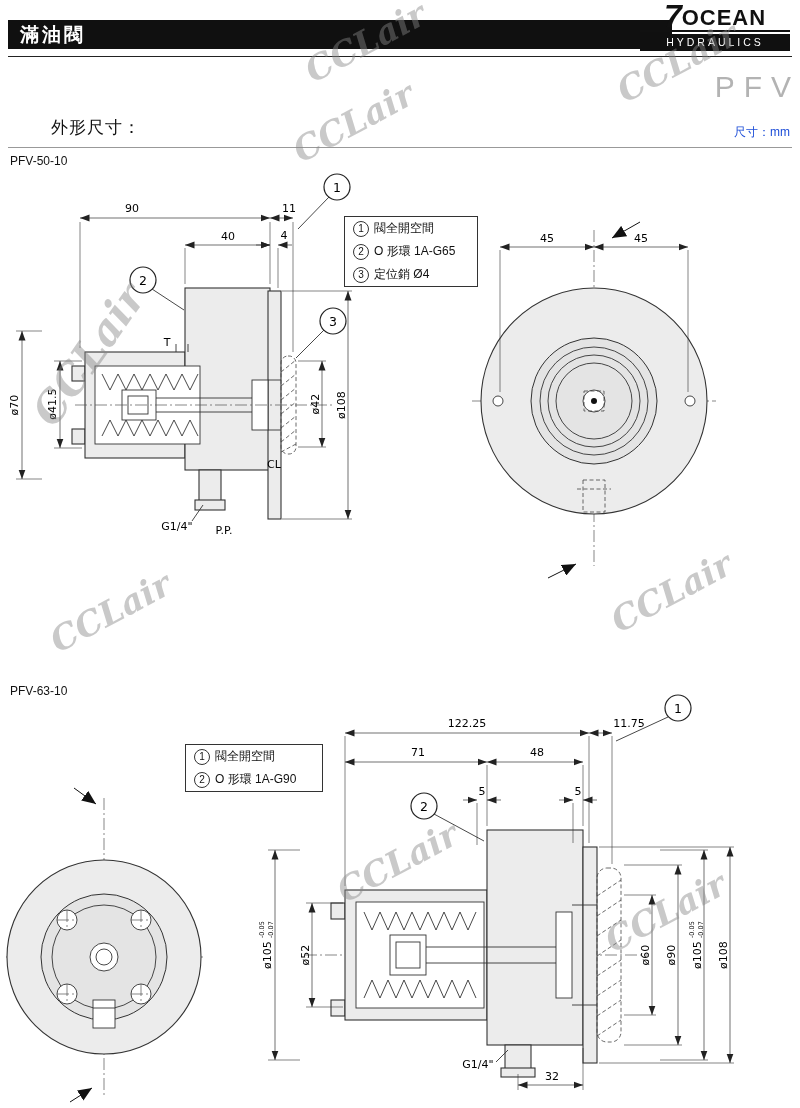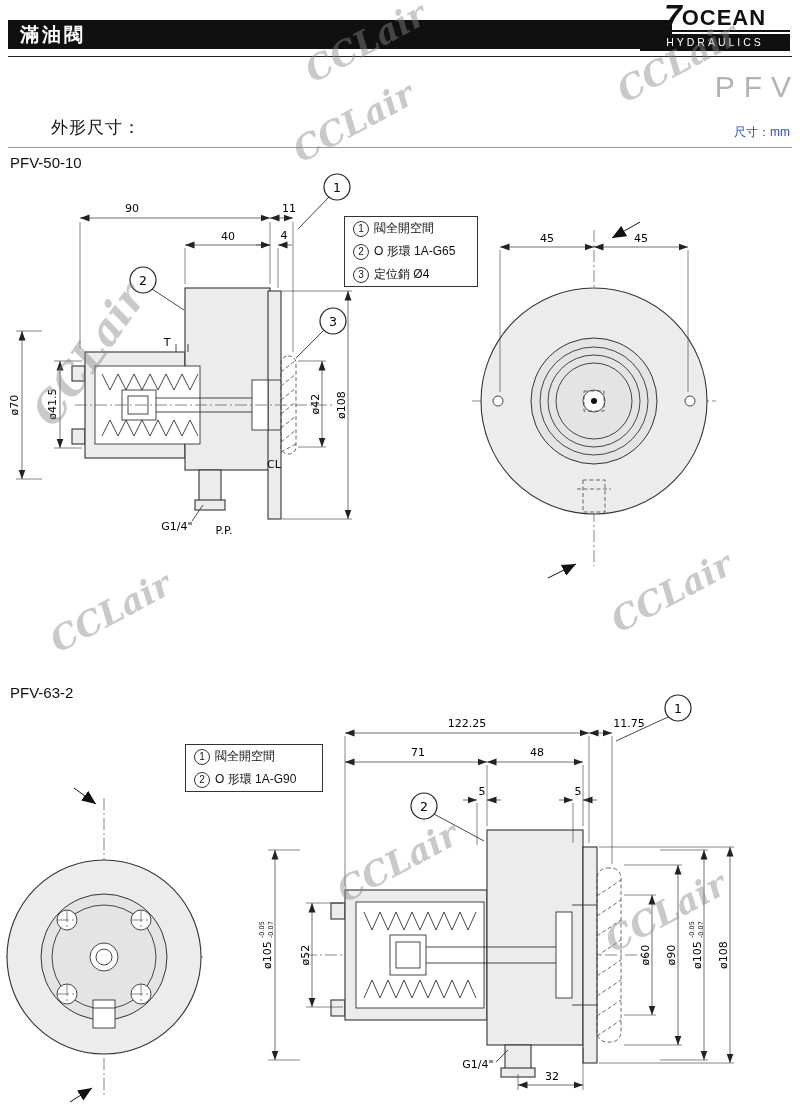--- a/index.html
+++ b/index.html
@@ -14,21 +14,21 @@
   .logo{position:absolute;right:10px;top:3px;width:150px;text-align:center;}
   .logo-top{display:flex;align-items:flex-end;justify-content:center;border-bottom:2px solid #111;padding-bottom:1px;}
   .logo-seven{font-size:32px;font-weight:bold;font-style:italic;line-height:26px;}
   .logo-name{font-size:22px;font-weight:bold;letter-spacing:1px;line-height:22px;}
   .logo-sub{background:#101010;color:#fff;font-size:10.5px;letter-spacing:3px;padding:2px 0 3px 0;margin-top:2px;}
   .rule-top{position:absolute;left:8px;top:56px;width:784px;height:1px;background:#222;}
   .series{position:absolute;right:0;top:70px;font-size:30px;color:#b3b3b3;letter-spacing:9px;font-weight:500;}
   .section-title{position:absolute;left:10px;top:116px;font-size:17px;letter-spacing:1px;margin-left:41px;}
   .unit-note{position:absolute;right:10px;top:124px;font-size:12px;color:#1d4ed8;}
   .rule-2{position:absolute;left:8px;top:147px;width:784px;height:1px;background:#999;}
-  .model-label{position:absolute;left:10px;font-size:15px;color:#111;}
+  .model-label{position:absolute;left:10px;font-size:12px;color:#111;}
   
   .legend-box{position:absolute;border:1px solid #333;background:#fff;z-index:5;}
   .legend-row{display:flex;align-items:center;gap:5px;padding:3px 8px;font-size:12px;white-space:nowrap;}
   .lnum{width:14px;height:14px;border:1px solid #333;border-radius:50%;font-size:10px;line-height:14px;
     text-align:center;flex:0 0 auto;}
   
   .wm{position:absolute;font-family:"DejaVu Serif","Liberation Serif",serif;font-style:italic;font-weight:bold;
     font-size:34px;color:rgba(135,135,135,0.45);transform:rotate(-28deg);pointer-events:none;z-index:8;}
   .wm.big{font-size:42px;transform:rotate(-55deg);}
   
@@ -61,21 +61,21 @@
   <div class="logo-sub">HYDRAULICS</div>
 </div>
 
 <div class="rule-top"></div>
 <div class="series">PFV</div>
 <div class="section-title">外形尺寸：</div>
 <div class="unit-note">尺寸：mm</div>
 <div class="rule-2"></div>
 
 <div class="model-label" style="top:154px">PFV-50-10</div>
-<div class="model-label" style="top:684px">PFV-63-2</div>
+<div class="model-label" style="top:684px">PFV-63-10</div>
 
 <div class="legend-box" style="left:344px;top:216px;width:132px;">
   <div class="legend-row">
     <span class="lnum">1</span>
     <span>閥全開空間</span>
   </div>
   <div class="legend-row">
     <span class="lnum">2</span>
     <span>O 形環 1A-G65</span>
   </div>

